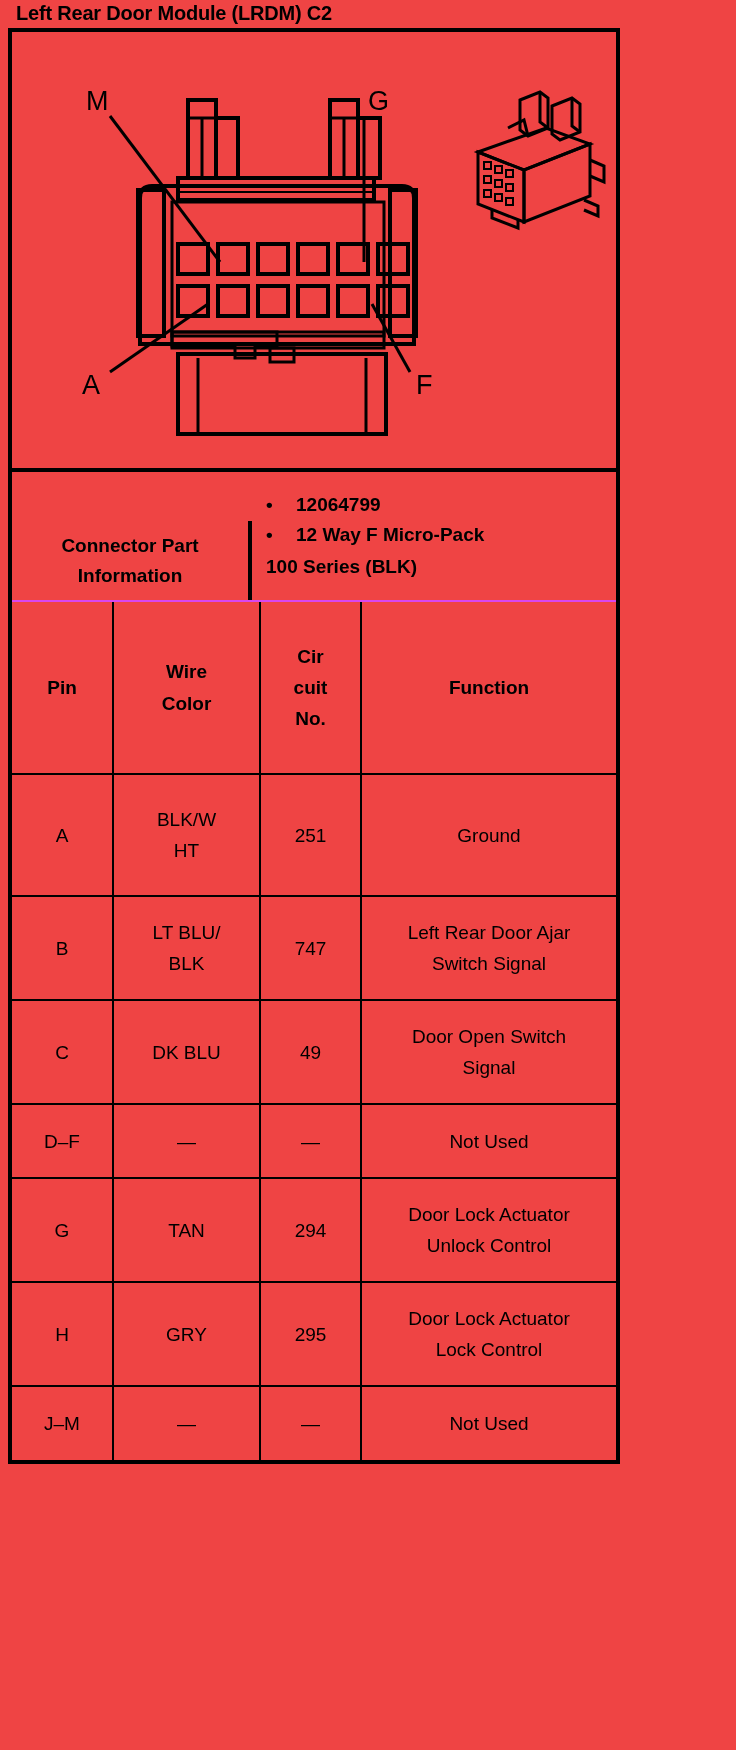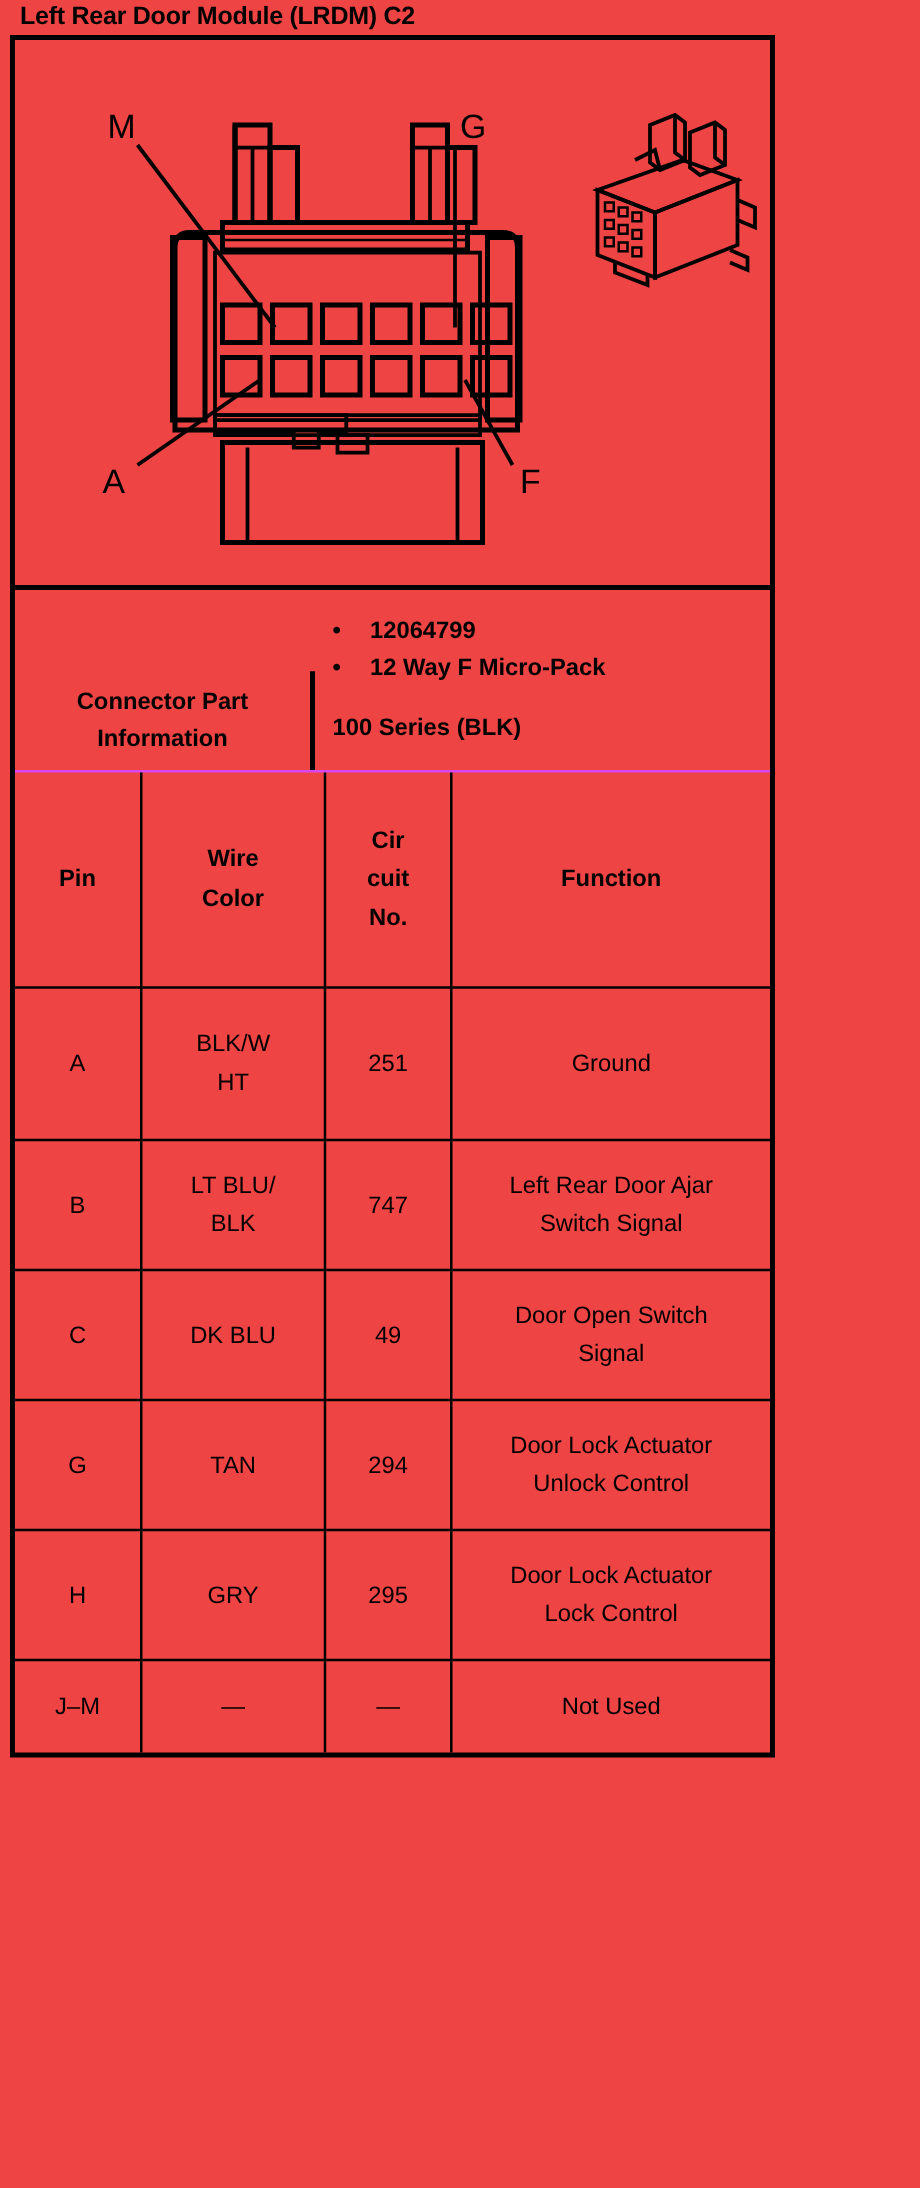--- a/index.html
+++ b/index.html
@@ -87,21 +87,21 @@
   }
   .bullet-dot {
     width: 30px;
     flex: 0 0 30px;
     text-align: left;
     font-size: 19px;
     line-height: 1.6;
   }
   .bullet-text { flex: 1; }
   .partinfo-cont {
-    margin-top: 17px;
+    margin-top: 1px;
   }
 
   
   .pin-table {
     width: 100%;
     border-collapse: collapse;
     table-layout: fixed;
   }
   .pin-table th,
   .pin-table td {
@@ -360,20 +360,34 @@
           </td>
           <td class="cell-center">
             <span>49</span>
           </td>
           <td class="cell-func">
             <div>Door Open Switch</div>
             <div>Signal</div>
           </td>
         </tr>
 
+        <tr class="row-short">
+          <td class="cell-center">
+            <span>D–F</span>
+          </td>
+          <td class="cell-center">
+            <span class="dash">—</span>
+          </td>
+          <td class="cell-center">
+            <span class="dash">—</span>
+          </td>
+          <td class="cell-func">
+            <div>Not Used</div>
+          </td>
+        </tr>
 
         <tr class="row-med">
           <td class="cell-center">
             <span>G</span>
           </td>
           <td class="cell-center">
             <span>TAN</span>
           </td>
           <td class="cell-center">
             <span>294</span>

